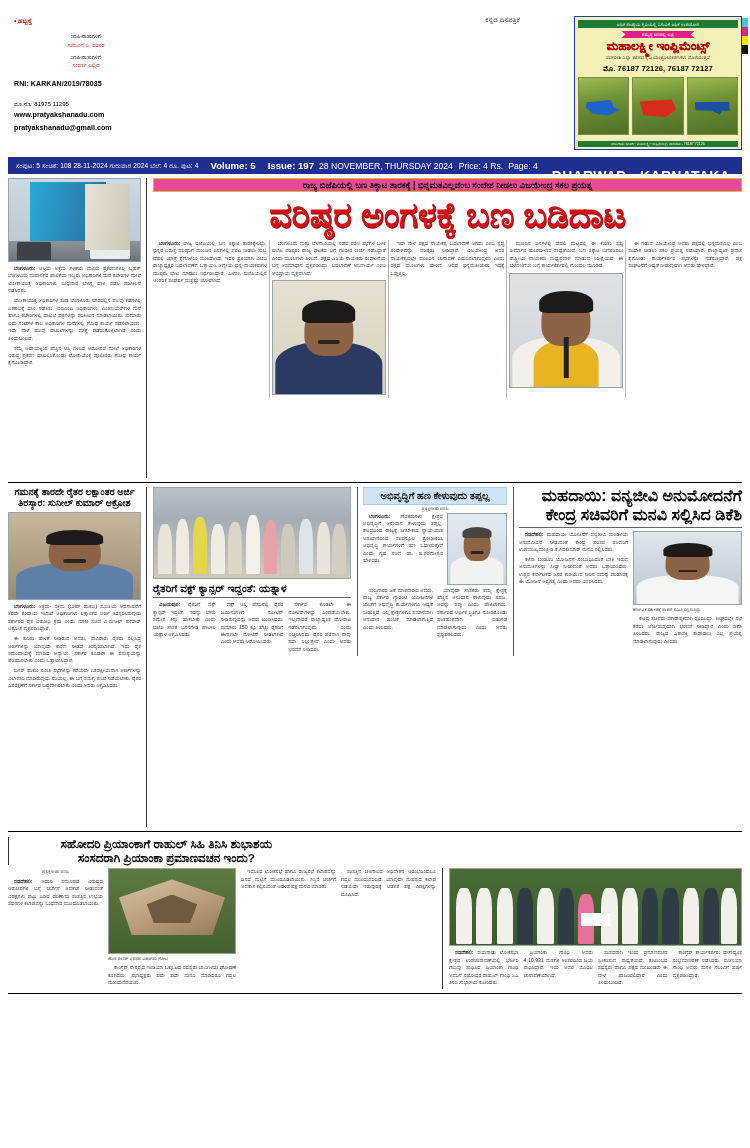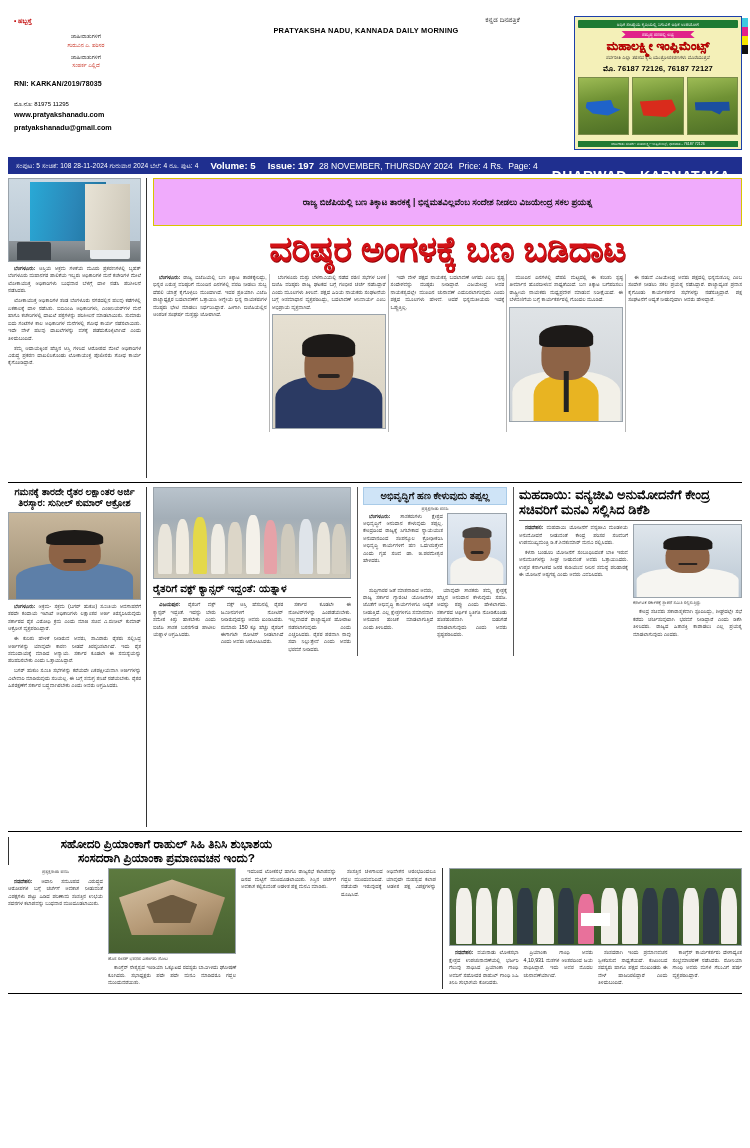--- a/index.html
+++ b/index.html
@@ -208,23 +208,23 @@
   }
   .ph-car1 { position:absolute; bottom:2px; right:8%; width:30%; height:16%; background:#e9ecee; border-radius:2px; }
   .ph-ppl { position:absolute; bottom:1px; left:6%; width:26%; height:22%; background:#3c4248; border-radius:2px 2px 0 0; }
 
   .col-main {
     flex: 1 1 auto;
     padding-left: 6px;
     border-left: .8px solid #333;
   }
   .kicker {
-    background: #f0abfc; color: #111;
+    background: #ec4899; color: #111;
     font-weight: bold; font-size: 8.6px;
-    text-align: center; padding: 18px 4px;
+    text-align: center; padding: 1px 4px;
     line-height: 1.2;
     border: .5px solid #d8c400;
   }
   .mega-hl {
     color: #d31217; font-weight: bold;
     font-size: 35px; text-align: center;
     line-height: 1.1; margin: 4px 0 5px 0;
     letter-spacing: -.3px;
     text-shadow: .6px .6px 0 #8d0006;
     white-space: nowrap;
@@ -323,21 +323,20 @@
       <div class="mh-contact">
         <div class="tiny"><span class="kn">ಮೊ.ನೊ:</span>
           <span>81975 11295</span></div>
         <div class="web">www.pratyakshanadu.com</div>
         <div class="web">pratyakshanadu@gmail.com</div>
       </div>
     </div>
 
     <div class="mh-center">
       <div class="logo-kan-sub kn">ಕನ್ನಡ ದಿನಪತ್ರಿಕೆ</div>
-      <div class="logo-eng-sub">PRATYAKSHA NADU, KANNADA DAILY MORNING</div>
     </div>
 
     <div class="mh-right">
       <div class="ad-box">
         <div class="ad-top-strip kn">ಅಧಿಕ ಸಂಖ್ಯೆಯ ಕೃಷಿಯಲ್ಲಿ ಸಿಗುವಿಕೆ ಅಧಿಕ ಉಪಯೋಗ</div>
         <div class="ad-ribbon kn">ಸಮೃದ್ಧ ದರದಲ್ಲಿ ಲಭ್ಯ</div>
         <div class="ad-title kn">ಮಹಾಲಕ್ಷ್ಮೀ ಇಂಪ್ಲಿಮೆಂಟ್ಸ್</div>
         <div class="ad-line kn">ಸರ್ವರೀತಿ ಎಲ್ಲಾ ತರಹದ ಕೃಷಿ ಯಂತ್ರೋಪಕರಣಗಳು ದೊರೆಯುತ್ತವೆ</div>
         <div class="ad-phone kn">ಮೊ. 76187 72126, 76187 72127</div>
         <div class="ad-imgs">
@@ -510,21 +509,21 @@
             <div class="body-col kn">
               <p>ಸುದ್ದಿಗಾರರ ಜತೆ ಮಾತನಾಡಿದ ಅವರು, ರಾಜ್ಯ ಸರ್ಕಾರ ಗ್ಯಾರಂಟಿ ಯೋಜನೆಗಳ ಜೊತೆಗೆ ಅಭಿವೃದ್ಧಿ ಕಾರ್ಯಗಳಿಗೂ ಆದ್ಯತೆ ನೀಡುತ್ತಿದೆ. ಎಲ್ಲ ಕ್ಷೇತ್ರಗಳಿಗೂ ಸಮಾನವಾಗಿ ಅನುದಾನ ಹಂಚಿಕೆ ಮಾಡಲಾಗುತ್ತಿದೆ ಎಂದು ತಿಳಿಸಿದರು.</p>
             </div>
             <div class="body-col kn">
               <p>ಯಾವುದೇ ಶಾಸಕರು ತಮ್ಮ ಕ್ಷೇತ್ರಕ್ಕೆ ಹೆಚ್ಚಿನ ಅನುದಾನ ಕೇಳುವುದು ಸಹಜ. ಅದನ್ನು ತಪ್ಪು ಎಂದು ಹೇಳಲಾಗದು. ಸರ್ಕಾರದ ಆರ್ಥಿಕ ಸ್ಥಿತಿಗತಿ ನೋಡಿಕೊಂಡು ಹಂತಹಂತವಾಗಿ ಬಿಡುಗಡೆ ಮಾಡಲಾಗುವುದು ಎಂದು ಅವರು ಸ್ಪಷ್ಟಪಡಿಸಿದರು.</p>
             </div>
           </div>
         </div>
 
         <div style="flex:1 1 auto;border-left:.7px solid #555;padding-left:5px">
-          <div class="hl-blk kn" style="font-size:13px;text-align:left">ಮಹದಾಯಿ: ವನ್ಯಜೀವಿ ಅನುಮೋದನೆಗೆ ಕೇಂದ್ರ ಸಚಿವರಿಗೆ ಮನವಿ ಸಲ್ಲಿಸಿದ ಡಿಕೆಶಿ</div>
+          <div class="hl-blk kn" style="font-size:16px;text-align:right">ಮಹದಾಯಿ: ವನ್ಯಜೀವಿ ಅನುಮೋದನೆಗೆ ಕೇಂದ್ರ ಸಚಿವರಿಗೆ ಮನವಿ ಸಲ್ಲಿಸಿದ ಡಿಕೆಶಿ</div>
           <div class="rule-thin"></div>
           <div style="display:grid;grid-template-columns:repeat(2,1fr);gap:5px">
             <div class="body-col kn">
               <p><span class="dateline">ನವದೆಹಲಿ:</span>
                  <span>ಮಹದಾಯಿ ಯೋಜನೆಗೆ ವನ್ಯಜೀವಿ ಮಂಡಳಿಯ ಅನುಮೋದನೆ ನೀಡುವಂತೆ ಕೇಂದ್ರ ಪರಿಸರ ಸಚಿವರಿಗೆ ಉಪಮುಖ್ಯಮಂತ್ರಿ ಡಿ.ಕೆ.ಶಿವಕುಮಾರ್ ಮನವಿ ಸಲ್ಲಿಸಿದರು.</span></p>
               <p>ಕಳಸಾ ಬಂಡೂರಿ ಯೋಜನೆಗೆ ಸಂಬಂಧಿಸಿದಂತೆ ಬಾಕಿ ಇರುವ ಅನುಮತಿಗಳನ್ನು ಶೀಘ್ರ ನೀಡುವಂತೆ ಅವರು ಒತ್ತಾಯಿಸಿದರು. ಉತ್ತರ ಕರ್ನಾಟಕದ ಜನರ ಕುಡಿಯುವ ನೀರಿನ ಸಮಸ್ಯೆ ಪರಿಹಾರಕ್ಕೆ ಈ ಯೋಜನೆ ಅತ್ಯಗತ್ಯ ಎಂದು ಅವರು ವಿವರಿಸಿದರು.</p>
             </div>
             <div>
               <div class="portrait" style="height:74px">
                 <span class="pt-bg" style="background:linear-gradient(180deg,#dfe6ec 0%,#b9c6d2 100%)"></span>

